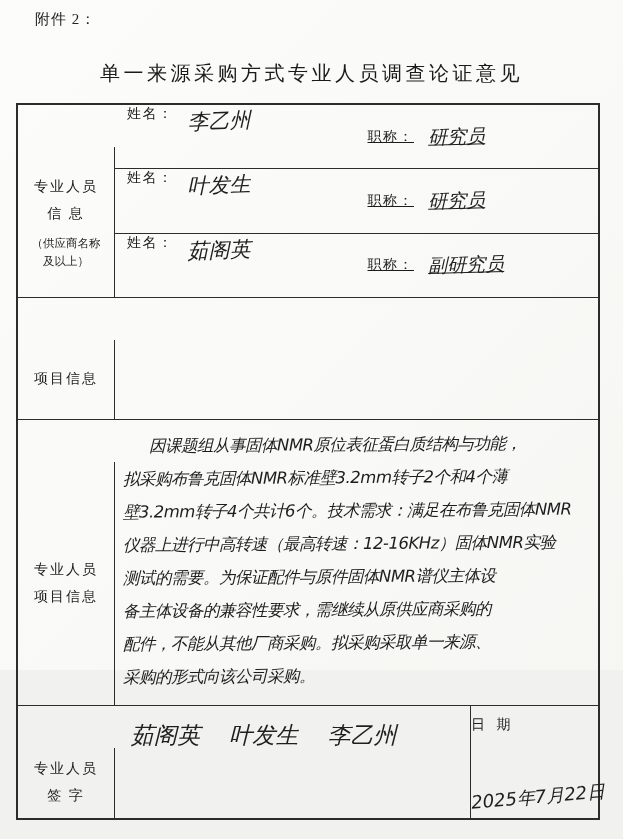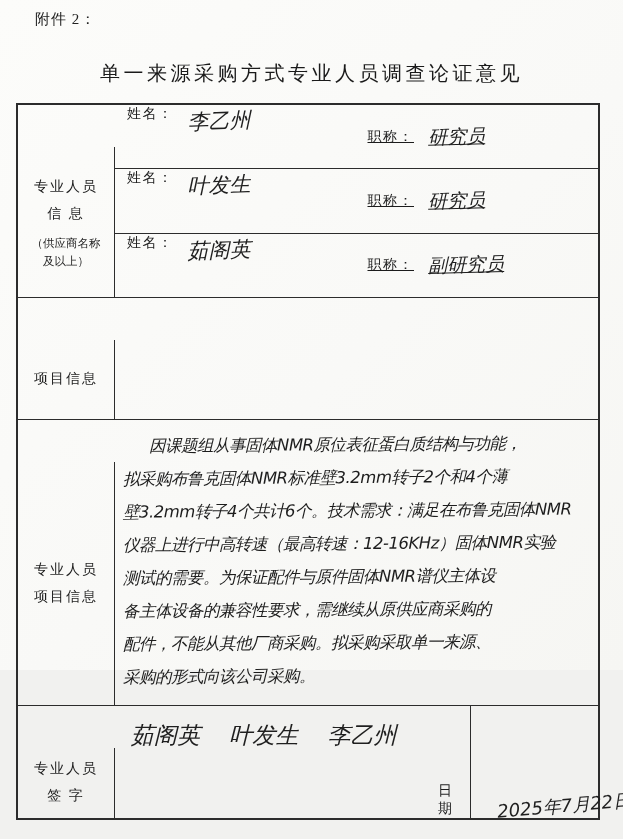--- a/index.html
+++ b/index.html
@@ -73,21 +73,21 @@
   .opinion-line:first-child{text-indent:26px;}
   
   .sign-cell{
     flex:1;box-sizing:border-box;
     border-right:1.5px solid #2c2c2c;
     padding:14px 4px 0 16px;
   }
   .hw-signatures{font-size:23px;word-spacing:22px;transform:rotate(-1deg);}
   .date-cell{
     width:127px;flex:0 0 127px;box-sizing:border-box;
-    display:flex;align-items:flex-end;justify-content:center;gap:41px;
+    display:flex;flex-direction:column;align-items:flex-start;justify-content:center;gap:41px;
   }
   .date-label{font-size:14px;letter-spacing:4px;color:#1e1e1e;}
   .hw-date{font-size:18px;margin-top:10px;transform:rotate(-5deg);}
 </style>
 </head>
 <body>
 
 <div class="page">
 
   <div class="attachment">附件 2：</div>

